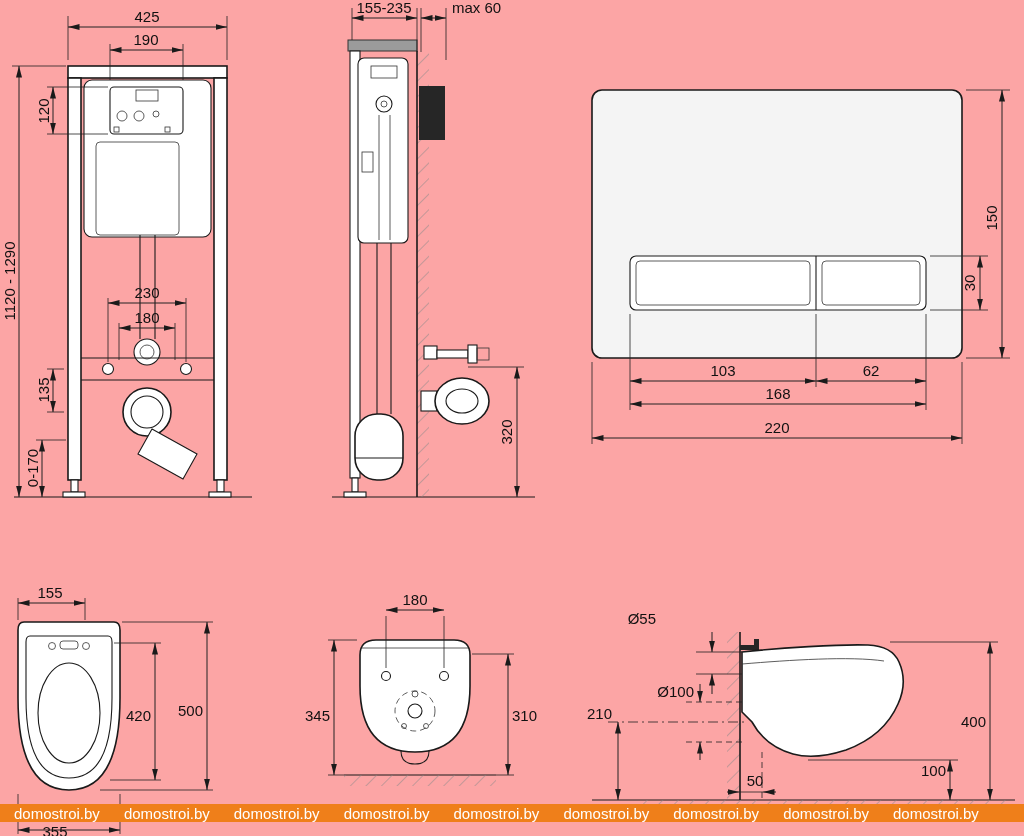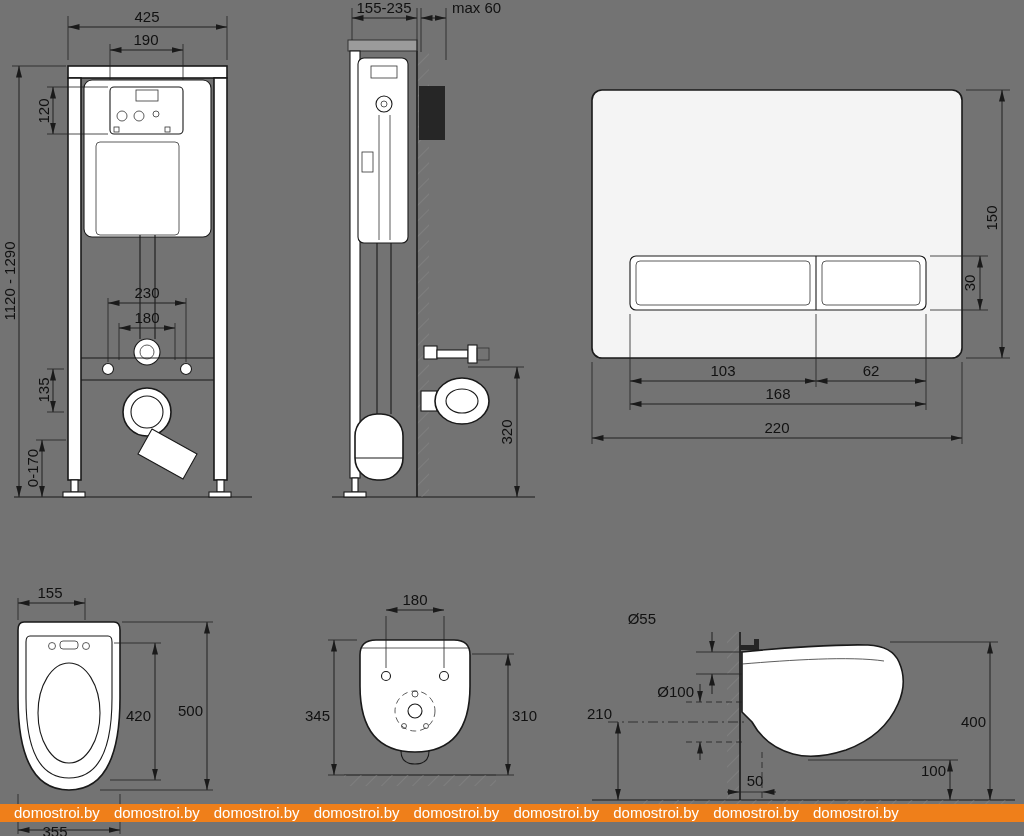--- a/index.html
+++ b/index.html
@@ -1,34 +1,34 @@
 <!DOCTYPE html>
 <html><head>
 <meta charset="utf-8">
 <style>
   html,body{margin:0;padding:0;background:#fff}
-  .canvas{position:relative;width:1024px;height:836px;background:#737373;overflow:hidden;
+  .canvas{position:relative;width:1024px;height:836px;background:#fca5a5;overflow:hidden;
           font-family:"Liberation Sans","DejaVu Sans",sans-serif}
   .canvas > svg{position:absolute;left:0;top:0}
   
   .oL{stroke:#1a1a1a;stroke-width:1.6;fill:none}
   .oM{stroke:#1a1a1a;stroke-width:1.1;fill:none}
   .oT{stroke:#333;stroke-width:.8;fill:none}
   .dim{stroke:#222;stroke-width:1;fill:none}
   .ext{stroke:#222;stroke-width:.8;fill:none}
   .dsh{stroke-dasharray:6 4}
   .cln{stroke-dasharray:10 4 2 4}
   .wfill{fill:#fff}
   .pfill{fill:#f4f4f4}
   .gfill{fill:#9b9b9b;stroke:#333;stroke-width:1}
   .kfill{fill:#262626;stroke:none}
   text.d{font:15px "Liberation Sans","DejaVu Sans",sans-serif;fill:#111}
   
   .watermark{position:absolute;left:0;top:804px;width:1024px;height:18px;background:#ef7f1a;
-             z-index:10;display:flex;align-items:flex-start;gap:14px;padding:0 14px;
+             z-index:10;display:flex;align-items:center;gap:24px;padding:0 14px;
              overflow:hidden;box-sizing:border-box}
   .watermark span{color:#fff;font-size:15px;white-space:nowrap;flex:none}
 </style>
 </head>
 <body>
 
 <div class="canvas">
 
 <svg width="1024" height="836" viewBox="0 0 1024 836">
   <defs>

